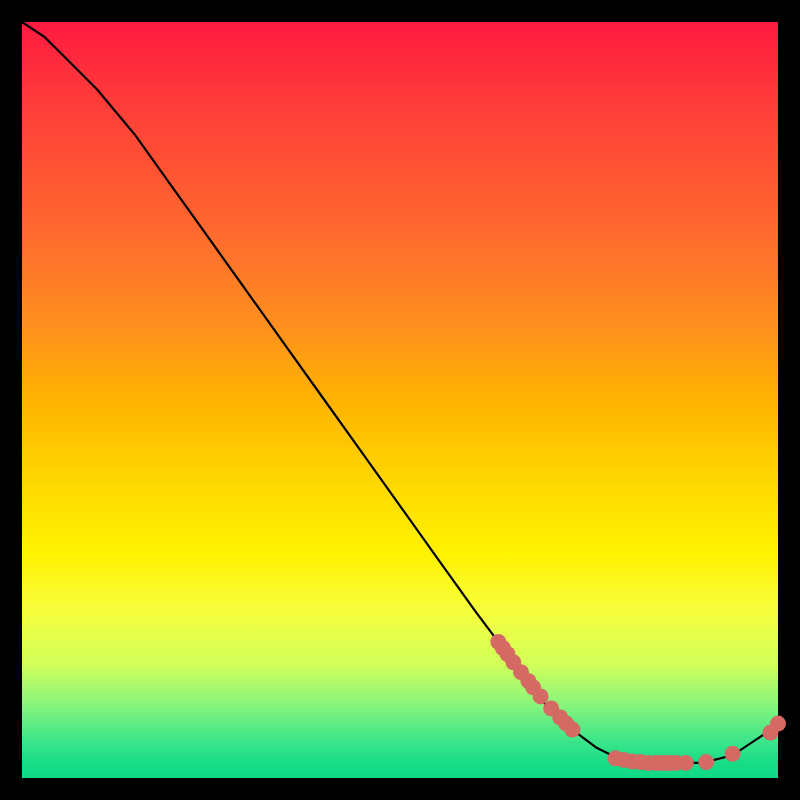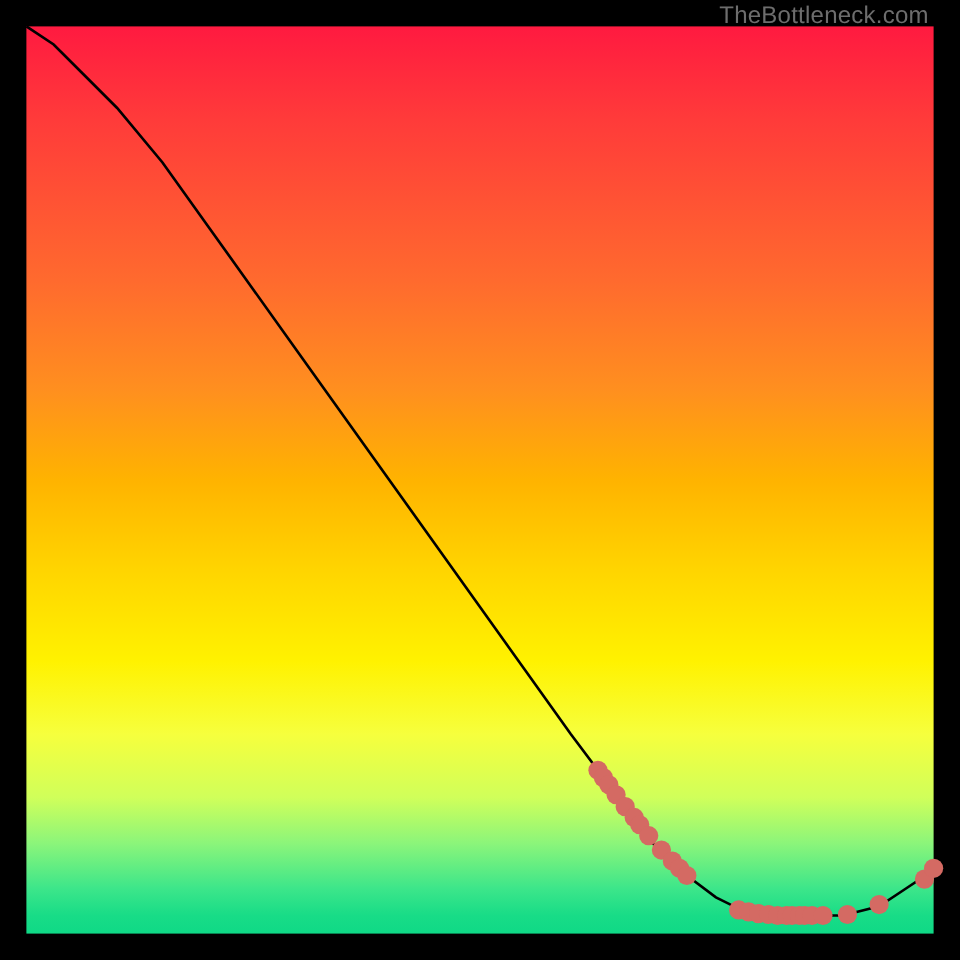--- a/index.html
+++ b/index.html
@@ -98,14 +98,13 @@
         <circle cx="663.8" cy="740.9" r="8" fill="#d46a63"></circle>
         <circle cx="684.2" cy="740.1" r="8" fill="#d46a63"></circle>
         <circle cx="710.6" cy="731.8" r="8" fill="#d46a63"></circle>
       </g>
     <g>
         <circle cx="748.4" cy="710.6" r="8" fill="#d46a63"></circle>
         <circle cx="756.0" cy="701.6" r="8" fill="#d46a63"></circle>
       </g>
   </svg>
 
-  <div class="watermark">TheBottleneck.com</div>
 </div>
 
 </body></html>

